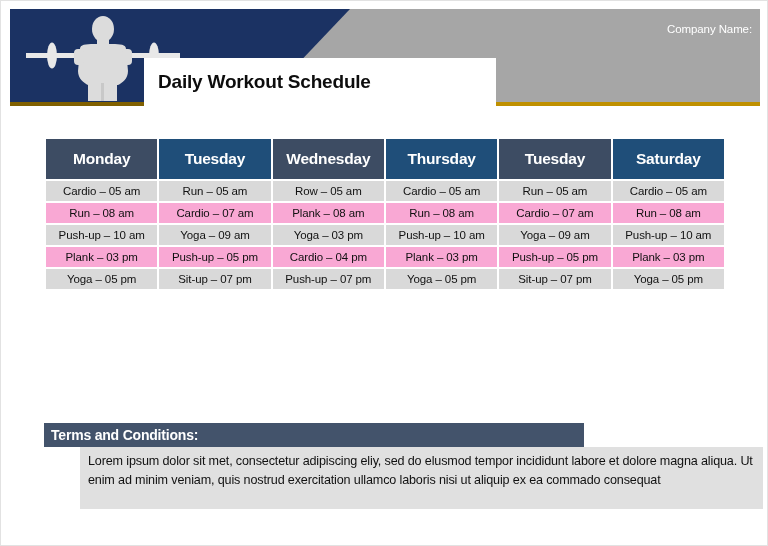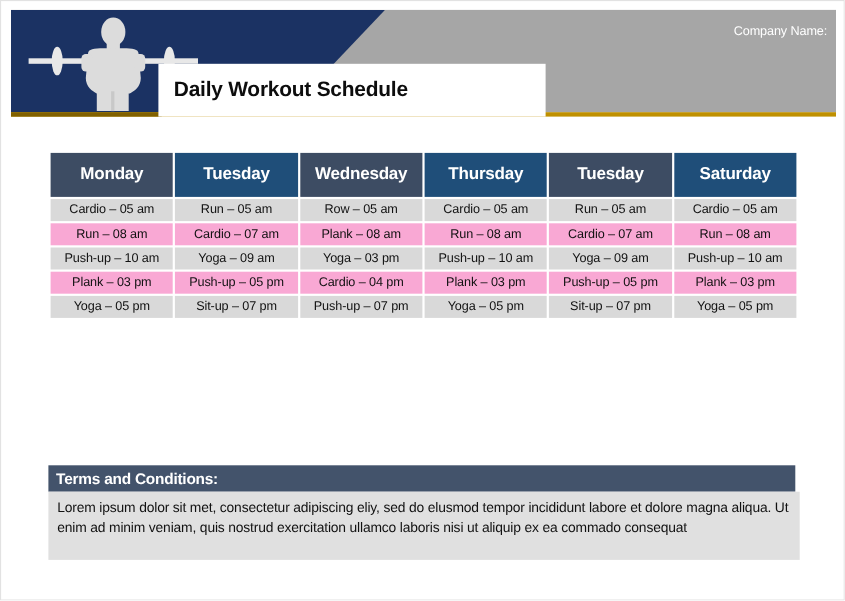--- a/index.html
+++ b/index.html
@@ -143,38 +143,39 @@
   
   .terms {
     position: absolute;
     left: 43px;
     top: 422px;
     width: 683px;
   }
   .terms-bar {
     background: #43536b;
     height: 24px;
-    width: 679px;
+    width: 540px;
     display: flex;
     align-items: center;
     padding-left: 7px;
     box-sizing: border-box;
   }
   .terms-bar-label {
     color: #ffffff;
     font-size: 14px;
     font-weight: bold;
     letter-spacing: -0.2px;
   }
   .terms-body {
     background: #e0e0e0;
     padding: 5px 8px 10px 8px;
     box-sizing: border-box;
     width: 683px;
     min-height: 62px;
+    margin-left: 36px;
   }
   .terms-text {
     font-size: 12.6px;
     color: #111111;
     line-height: 19px;
     letter-spacing: -0.15px;
   }
 </style>
 </head>
 <body>

